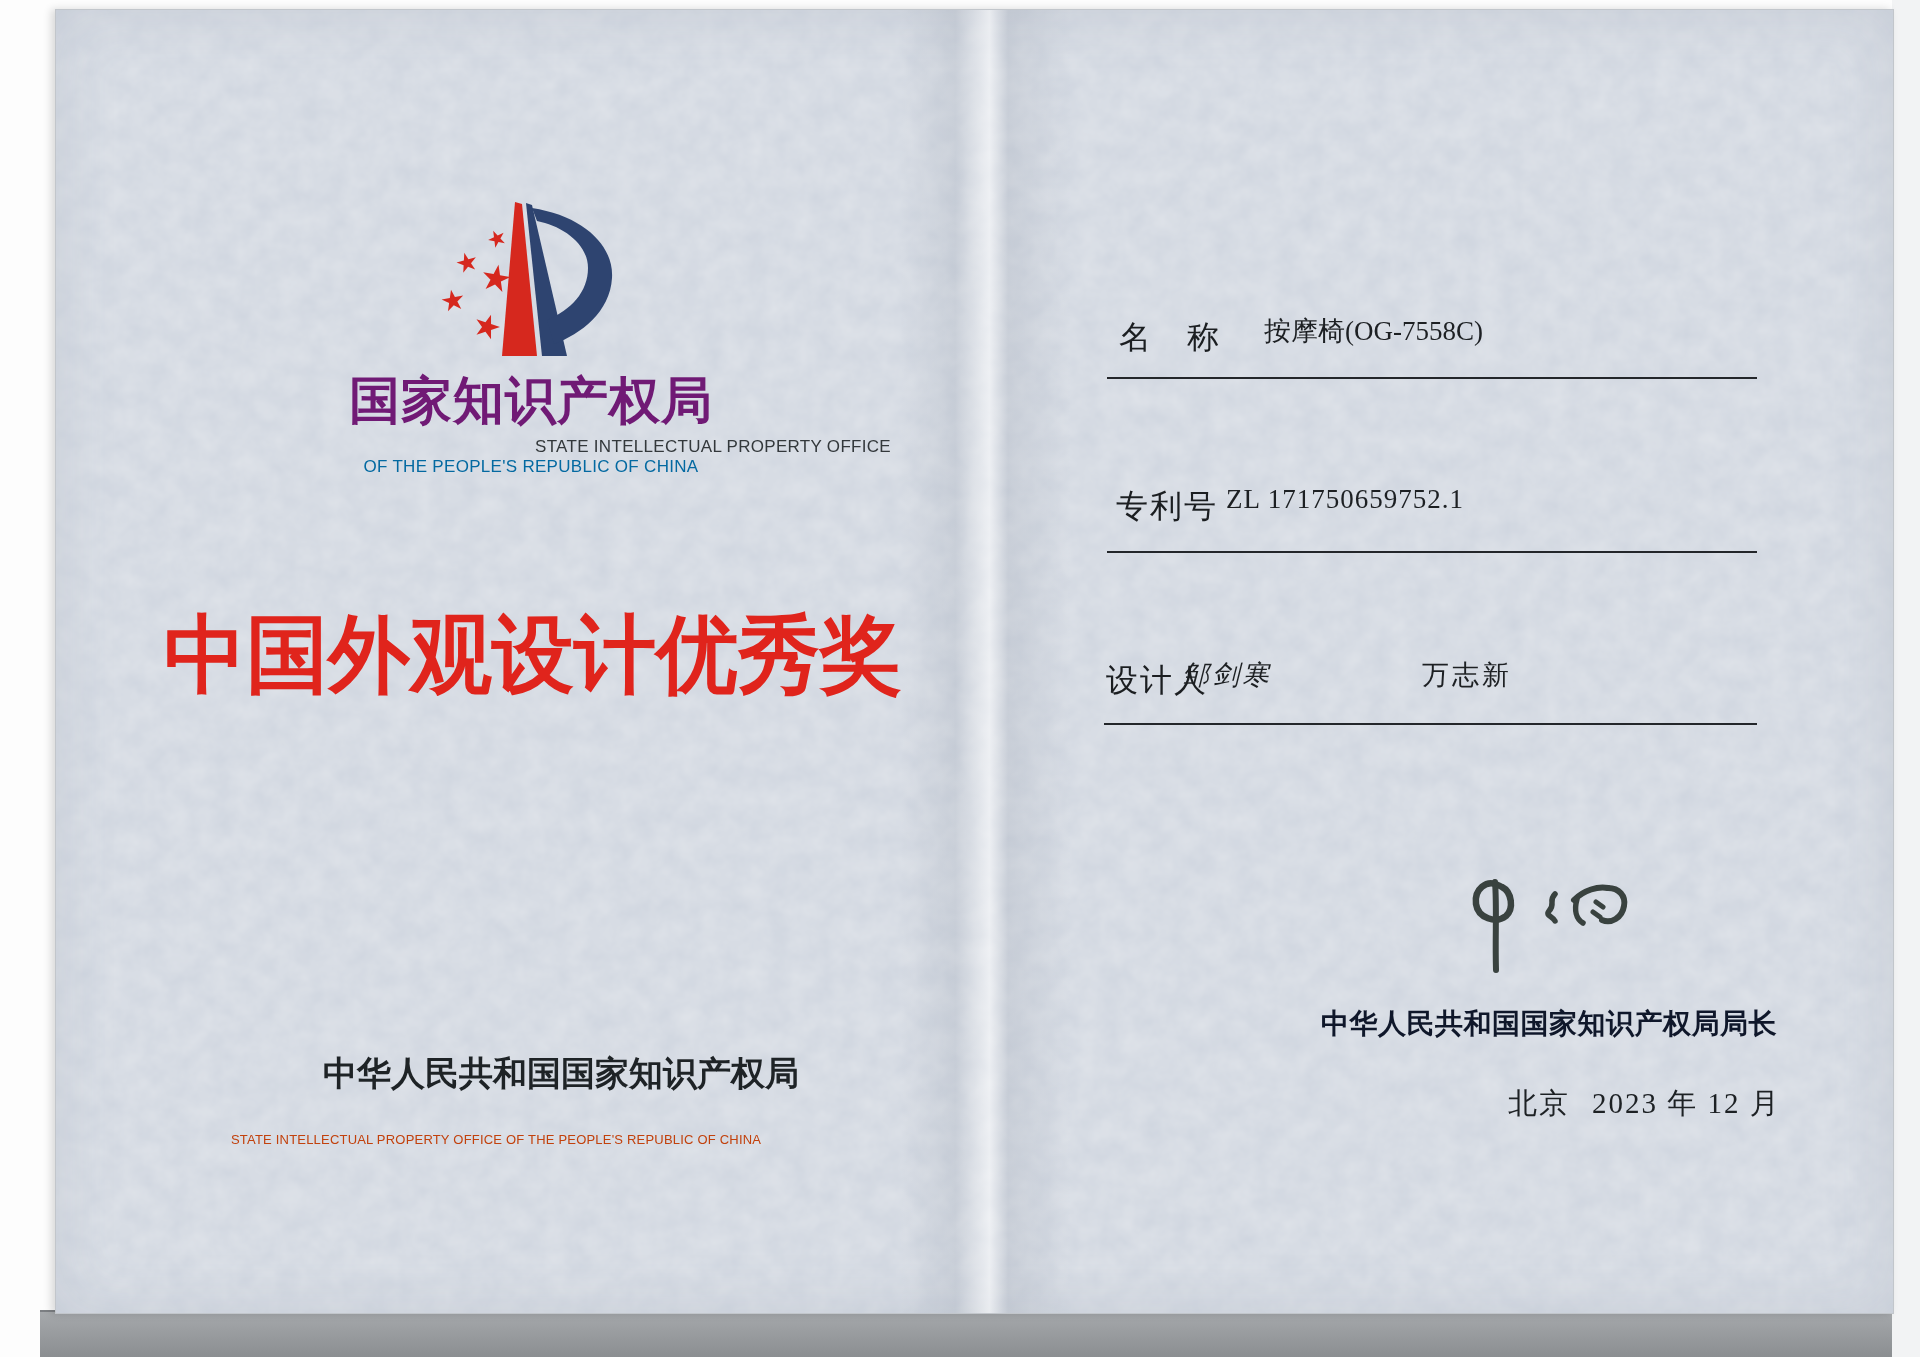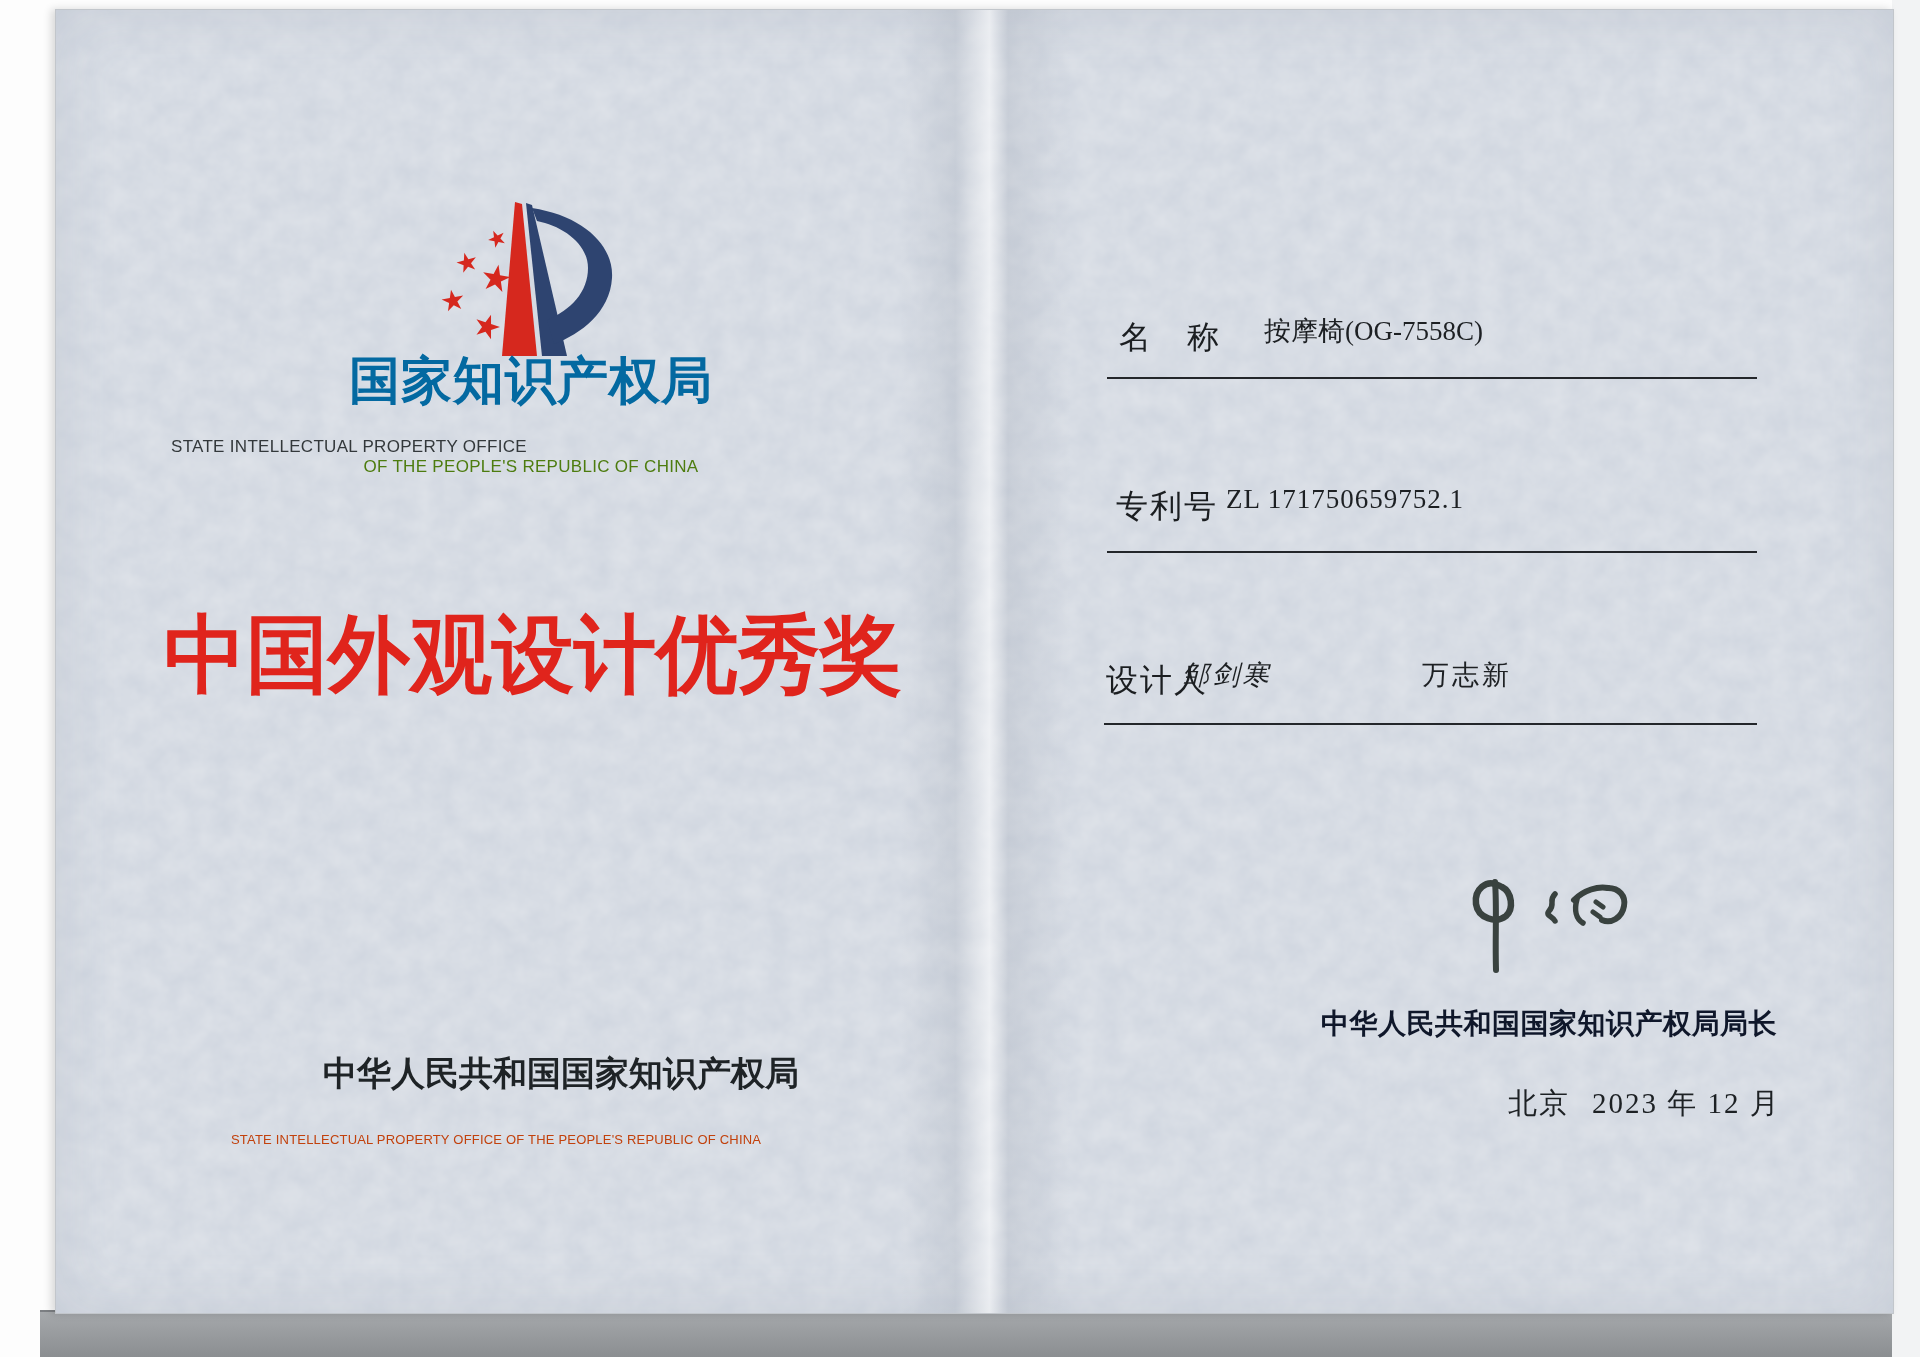--- a/index.html
+++ b/index.html
@@ -15,28 +15,28 @@
     background:#dfe3e9;border:1px solid #c2c6cb;
     box-shadow:-4px 0 8px rgba(0,0,0,.14), inset 0 0 60px rgba(96,108,126,.18);
     overflow:hidden;}
   .texture{position:absolute;left:0;top:0;width:100%;height:100%;display:block;}
   .fold{position:absolute;top:0;left:845px;width:170px;height:100%;
     background:linear-gradient(90deg,rgba(128,138,154,0) 0%,rgba(128,138,154,.16) 32%,
       rgba(255,255,255,.55) 52%,rgba(150,158,172,.22) 63%,rgba(128,138,154,0) 100%);}
   
   .t{position:absolute;white-space:nowrap;line-height:1;}
   
-  .office-cn{left:115px;top:346px;width:720px;text-align:center;
-    font-size:51px;font-weight:bold;color:#0369a1;letter-spacing:1px;}
-  .office-en1{left:115px;top:428px;width:720px;text-align:left;
+  .office-cn{left:115px;top:366px;width:720px;text-align:center;
+    font-size:51px;font-weight:bold;color:#701a75;letter-spacing:1px;}
+  .office-en1{left:115px;top:428px;width:720px;text-align:right;
     font-family:"Liberation Sans","DejaVu Sans",sans-serif;
     font-size:17px;color:#33383b;letter-spacing:.3px;}
   .office-en2{left:115px;top:448px;width:720px;text-align:center;
     font-family:"Liberation Sans","DejaVu Sans",sans-serif;
-    font-size:17px;color:#4d7c0f;letter-spacing:.3px;}
+    font-size:17px;color:#0369a1;letter-spacing:.3px;}
   .award-title{left:82px;top:602px;width:790px;text-align:center;
     font-family:"Liberation Sans","DejaVu Sans",sans-serif;
     font-size:82px;font-weight:900;color:#e0241c;letter-spacing:0;
     transform:scaleY(1.04);transform-origin:top center;}
   .footer-cn{left:175px;top:1047px;width:660px;text-align:center;
     font-size:34px;font-weight:bold;color:#1e2326;letter-spacing:0;}
   .footer-en{left:175px;top:1094px;width:660px;
     font-family:"Liberation Sans","DejaVu Sans",sans-serif;
     font-size:13px;color:#c2410c;letter-spacing:.2px;margin-top:29px;}
   

